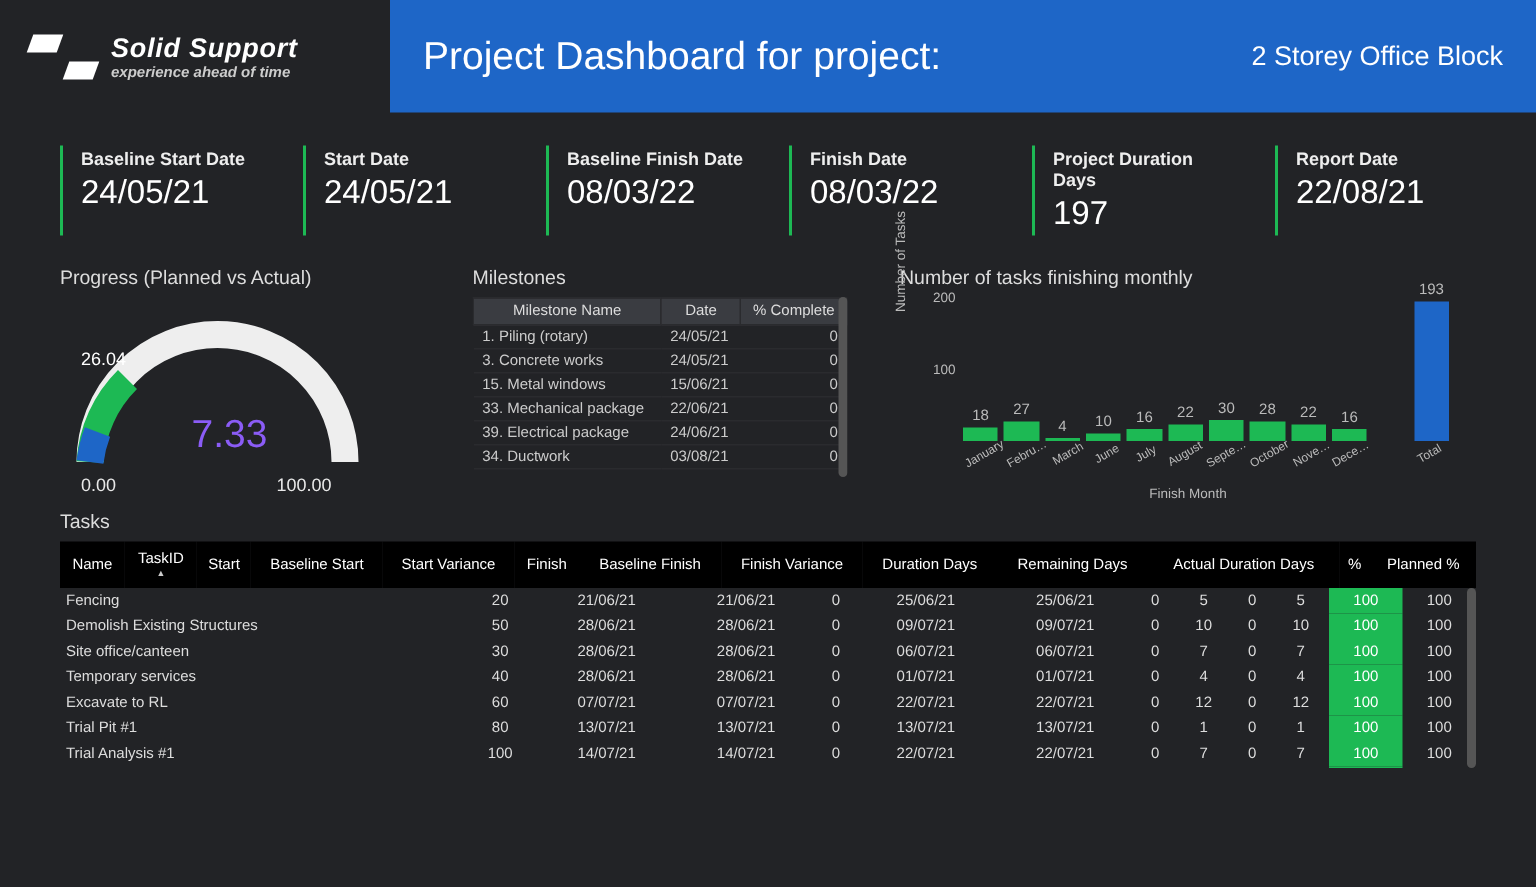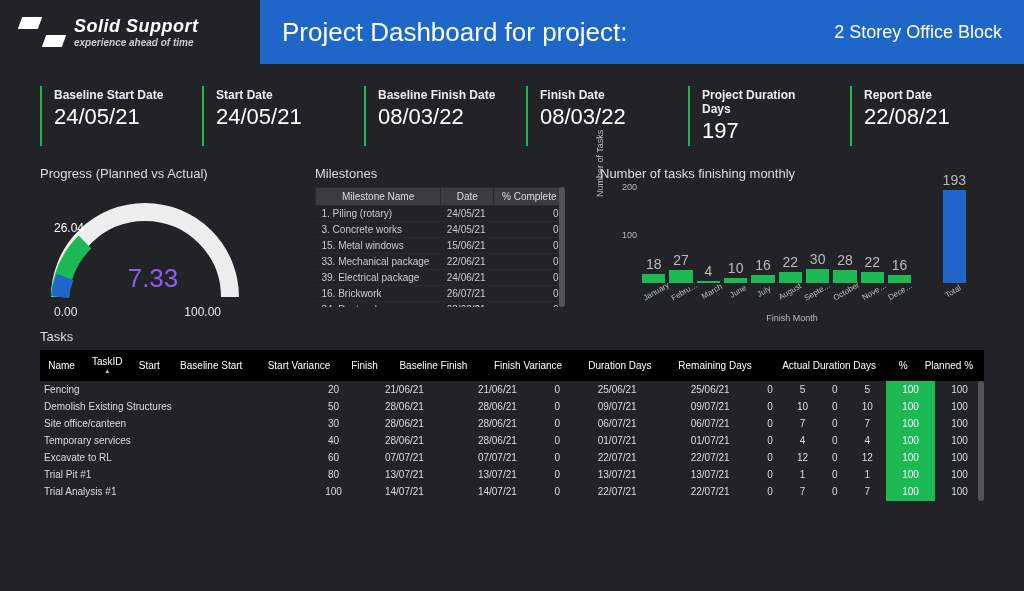--- a/index.html
+++ b/index.html
@@ -6,21 +6,21 @@
   body {
     background:#222326;
     color:#e8e8e8;
     font-family:"Segoe UI", Arial, sans-serif;
     width:1024px;
     height:591px;
     overflow:hidden;
     font-size:12px;
   }
   
-  .header { display:flex; align-items:stretch; height:64px; }
+  .header { display:flex; align-items:stretch; height:75px; }
   .logo-block {
     width:260px; display:flex; align-items:center; padding-left:20px;
   }
   .logo-mark {
     width:44px;height:30px;position:relative;margin-right:10px;
   }
   .logo-mark::before,.logo-mark::after{
     content:"";position:absolute;background:#fff;height:12px;width:20px;
     transform:skewX(-20deg);
   }
@@ -58,21 +58,21 @@
   .ms-scroll{height:120px;overflow:hidden;position:relative;}
   .ms-scroll::after{content:"";position:absolute;right:0;top:0;bottom:0;width:6px;background:#555;border-radius:3px;}
   
   .bar-panel{flex:1;}
   .chart{position:relative;height:130px;padding-left:42px;}
   .y-label{position:absolute;left:-5px;top:10px;transform:rotate(-90deg);transform-origin:left top;font-size:9px;color:#bbb;}
   .y-ticks{position:absolute;left:22px;top:0;height:96px;font-size:9px;color:#bbb;}
   .y-ticks div{position:absolute;left:0;transform:translateY(-50%);}
   .bars{position:absolute;left:42px;right:18px;top:0;height:96px;display:flex;align-items:flex-end;gap:4px;}
   .bar-col{flex:1;display:flex;flex-direction:column;align-items:center;}
-  .bar-col .bval{font-size:14px;color:#bbb;margin-bottom:2px;}
+  .bar-col .bval{font-size:10px;color:#bbb;margin-bottom:2px;}
   .bar-col .bar{width:100%;background:#1db954;}
   .bar-col.total .bar{background:#1e66c7;}
   .x-labels{position:absolute;left:42px;right:18px;top:100px;display:flex;}
   .x-labels span{flex:1;font-size:8px;color:#bbb;text-align:center;transform:rotate(-30deg);transform-origin:center;white-space:nowrap;}
   .x-title{position:absolute;left:0;right:0;bottom:-6px;text-align:center;font-size:9px;color:#bbb;}
   
   .tasks{padding:12px 40px 0 40px;}
   .tasks-table{width:100%;border-collapse:collapse;font-size:10px;}
   .tasks-table th{background:#000000;color:#fff;font-weight:400;padding:6px 4px;text-align:center;}
   .tasks-table th:first-child{text-align:center;}
@@ -172,25 +172,20 @@
               <td style="text-align:right">0</td>
             </tr>
             <tr>
               <td>33. Mechanical package</td>
               <td>22/06/21</td>
               <td style="text-align:right">0</td>
             </tr>
             <tr>
               <td>39. Electrical package</td>
               <td>24/06/21</td>
-              <td style="text-align:right">0</td>
-            </tr>
-            <tr>
-              <td>16. Brickwork</td>
-              <td>26/07/21</td>
               <td style="text-align:right">0</td>
             </tr>
             <tr>
               <td>34. Ductwork</td>
               <td>03/08/21</td>
               <td style="text-align:right">0</td>
             </tr>
           </tbody>
       </table>
     </div>

